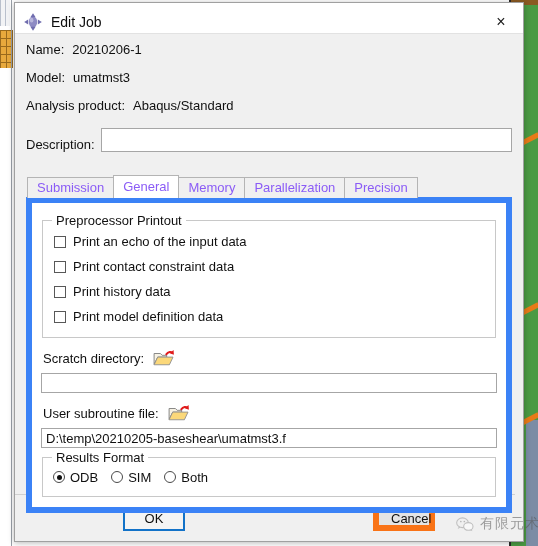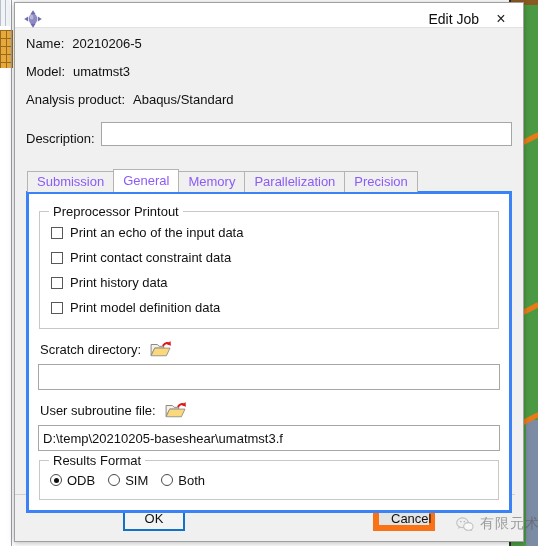--- a/index.html
+++ b/index.html
@@ -86,28 +86,27 @@
     width: 510px;
     height: 540px;
     background: #f0f0f0;
     border: 1px solid #a0a0a0;
     box-sizing: border-box;
     box-shadow: 0 1px 6px rgba(0,0,0,.28);
   }
 
   
   #titlebar {
-    height: 25px;
+    height: 31px;
     background: #ffffff;
     border-bottom: 1px solid #e2e2e2;
     display: flex;
     align-items: center;
     box-sizing: border-box;
     padding: 8px 0 0 8px;
-    text-align: right;
   }
   #app-icon {
     width: 20px; height: 20px;
     flex: 0 0 auto;
     margin-right: 8px;
     display: block;
   }
   #title-text {
     font-size: 14px;
     color: #0d0d0d;
@@ -188,21 +187,21 @@
   .tab.active {
     background: #ffffff;
     height: 23px;
     line-height: 22px;
     border-color: #b4b4b4;
     position: relative;
     z-index: 3;
   }
 
   #tabpanel {
-    border: 3px solid #3b82f6;
+    border: 6px solid #3b82f6;
     background: #ffffff;
     margin-top: -1px;
     padding: 8px 9px 10px 9px;
     box-sizing: border-box;
     position: relative;
     z-index: 1;
   }
 
   
   .groupbox {
@@ -248,21 +247,21 @@
     align-items: center;
     height: 28px;
     margin-top: 6px;
     padding-left: 2px;
   }
   .field-head .lbl { margin-right: 9px; white-space: nowrap; }
   .folder-icon { width: 22px; height: 18px; display: block; cursor: pointer; }
   .full-input {
     display: block;
     width: 100%;
-    height: 26px;
+    height: 20px;
     box-sizing: border-box;
     border: 1px solid #a6a6a6;
     background: #ffffff;
     font-family: "Liberation Sans", sans-serif;
     font-size: 13px;
     color: #101010;
     padding: 0 4px;
     margin-top: 1px;
     outline: none;
   }
@@ -384,21 +383,21 @@
       <ellipse cx="8.6" cy="8.2" rx="1.8" ry="2.4" fill="#b9b7dc"></ellipse>
     </svg>
     <div id="title-text">Edit Job</div>
     <div id="close-btn">×</div>
   </div>
 
   <div id="dlg-body">
 
     <div class="info-row">
       <span class="info-label">Name:</span>
-      <span class="info-value">20210206-5</span>
+      <span class="info-value">20210206-1</span>
     </div>
 
     <div class="info-row">
       <span class="info-label">Model:</span>
       <span class="info-value">umatmst3</span>
     </div>
 
     <div class="info-row">
       <span class="info-label">Analysis product:</span>
       <span class="info-value">Abaqus/Standard</span>

